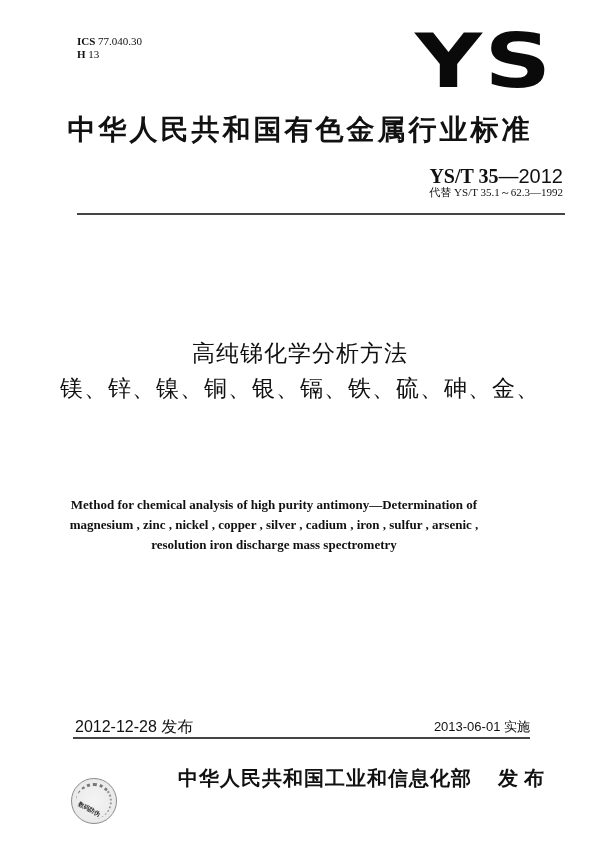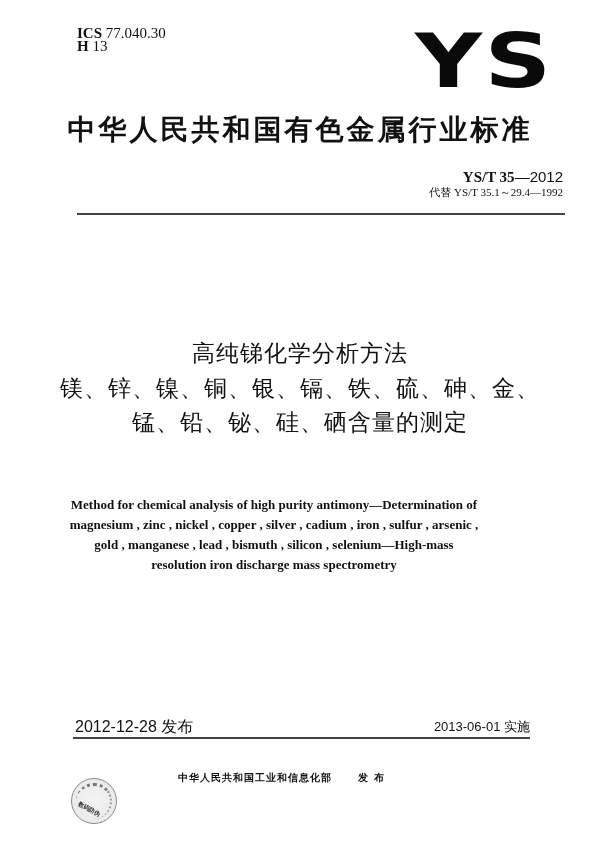--- a/index.html
+++ b/index.html
@@ -11,23 +11,23 @@
       width: 600px;
       height: 853px;
       position: relative;
       overflow: hidden;
       color: #111111;
       font-family: "DejaVu Sans", sans-serif;
     }
     .abs { position: absolute; }
 
     .ics {
-      left: 77px; top: 27px;
-      font-family: "Liberation Serif", serif;
-      font-size: 15px;
+      left: 77px; top: 35px;
+      font-family: "Liberation Serif", serif;
+      font-size: 11px;
       line-height: 13px;
     }
     .ics b { font-weight: bold; }
 
     .logo {
       left: 415px; top: 34px;
       width: 125px; height: 55px;
       font-family: "DejaVu Sans", sans-serif;
       font-weight: 900;
       font-size: 74px;
@@ -44,21 +44,21 @@
       font-family: "DejaVu Sans", sans-serif;
       font-weight: bold;
       font-size: 28px;
       letter-spacing: 3px;
       line-height: 34px;
     }
 
     .std-no {
       right: 37px; top: 169px;
       font-family: "Liberation Serif", serif;
-      font-size: 15px;
+      font-size: 20px;
       line-height: 15px;
     }
     .std-no .code { font-weight: bold; }
     .std-no .year { font-family: "Liberation Sans", sans-serif; font-weight: normal; }
 
     .replaces {
       right: 37px; top: 186px;
       text-align: right;
       font-family: "Liberation Serif", serif;
       font-size: 11px;
@@ -103,21 +103,21 @@
       text-align: left;
       font-family: "Liberation Sans", sans-serif;
       font-size: 13px;
       line-height: 15px;
     }
 
     .publisher {
       left: 178px; top: 769px;
       font-family: "DejaVu Sans", sans-serif;
       font-weight: bold;
-      font-size: 10px;
+      font-size: 20px;
       line-height: 18px;
       letter-spacing: 1px;
       white-space: nowrap;
     }
     .publisher .action {
       margin-left: 26px;
       letter-spacing: 6px;
     }
 
     .stamp {
@@ -162,34 +162,32 @@
   </div>
 </div>
 
 <div class="abs logo">YS</div>
 
 <div class="abs org-title">中华人民共和国有色金属行业标准</div>
 
 <div class="abs std-no">
   <span class="code">YS/T 35</span><span class="year">—2012</span>
 </div>
-<div class="abs replaces">代替 YS/T 35.1～29.4—1992</div>
+<div class="abs replaces">代替 YS/T 35.1～62.3—1992</div>
 
 <div class="abs rule rule-top"></div>
 
 <div class="abs cn-title">
   <div>高纯锑化学分析方法</div>
   <div>镁、锌、镍、铜、银、镉、铁、硫、砷、金、</div>
-  <div>锰、铅、铋、硅、硒含量的测定</div>
 </div>
 
 <div class="abs en-title">
   <div>Method for chemical analysis of high purity antimony—Determination of</div>
   <div>magnesium , zinc , nickel , copper , silver , cadium , iron , sulfur , arsenic ,</div>
-  <div>gold , manganese , lead , bismuth , silicon , selenium—High-mass</div>
   <div>resolution iron discharge mass spectrometry</div>
 </div>
 
 <div class="abs date-issue">2012-12-28 发布</div>
 <div class="abs date-effective">2013-06-01 实施</div>
 
 <div class="abs rule rule-bottom"></div>
 
 <div class="abs stamp">
   <div class="ring"></div>

